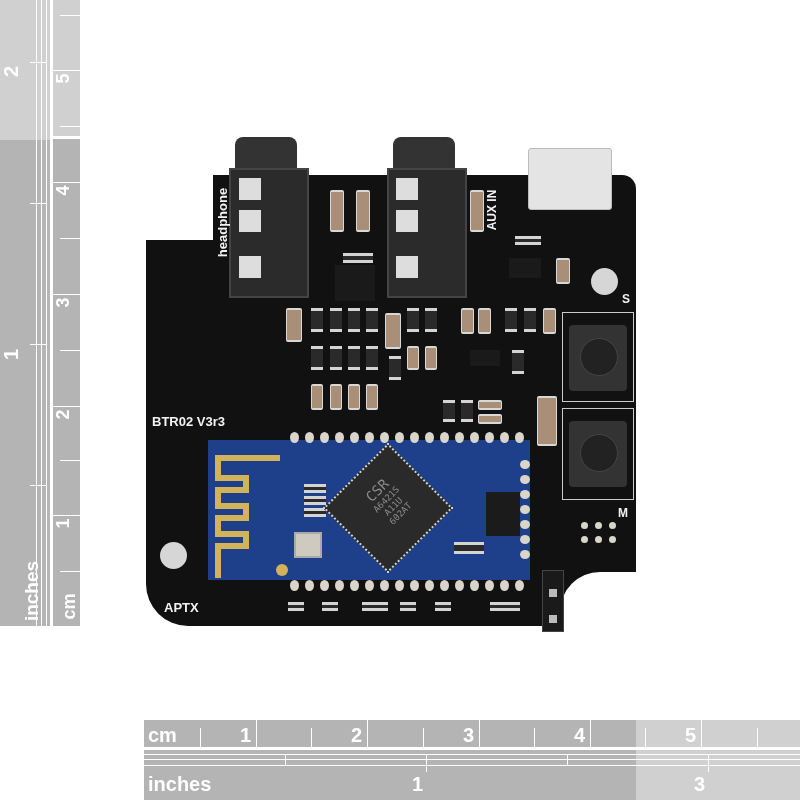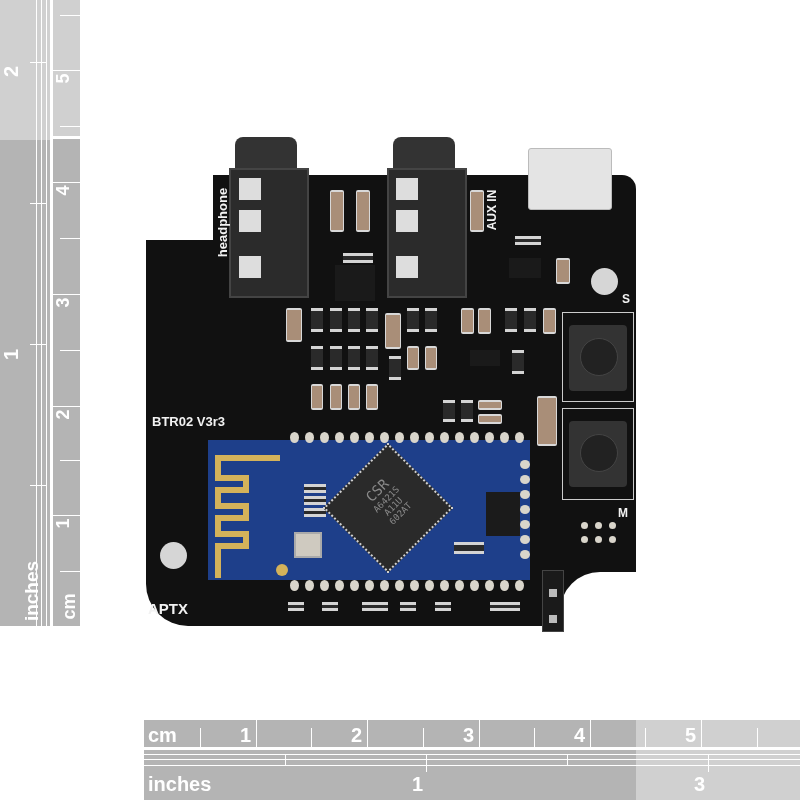--- a/index.html
+++ b/index.html
@@ -126,21 +126,21 @@
     <div class="abs" style="left:396px;top:178px;width:22px;height:22px;background:#ddd;"></div>
     <div class="abs" style="left:396px;top:210px;width:22px;height:22px;background:#ddd;"></div>
     <div class="abs" style="left:396px;top:256px;width:22px;height:22px;background:#ddd;"></div>
   </div>
 
   <div class="abs" style="left:528px;top:148px;width:84px;height:62px;background:#e4e4e4;border-radius:3px;border:1px solid #bbb;box-sizing:border-box;"></div>
 
   <span class="silk vtxt" style="left:182px;top:215px;font-size:13px;width:80px;text-align:center;">headphone</span>
   <span class="silk vtxt" style="left:462px;top:203px;font-size:12px;width:60px;text-align:center;">AUX IN</span>
   <span class="silk" style="left:152px;top:414px;font-size:13px;">BTR02 V3r3</span>
-  <span class="silk" style="left:148px;top:600px;font-size:15px;">APTX</span>
+  <span class="silk" style="left:164px;top:600px;font-size:13px;">APTX</span>
   <span class="silk" style="left:622px;top:292px;font-size:12px;">S</span>
   <span class="silk" style="left:618px;top:506px;font-size:12px;">M</span>
 
   <div class="cap" style="left:330px;top:190px;width:14px;height:42px;"></div>
   <div class="cap" style="left:356px;top:190px;width:14px;height:42px;"></div>
   <div class="cap" style="left:470px;top:190px;width:14px;height:42px;"></div>
   <div class="abs" style="left:335px;top:265px;width:40px;height:36px;background:#1a1a1a;"></div>
   <div class="res" style="left:343px;top:253px;width:30px;height:10px;"></div>
   <div class="res" style="left:515px;top:236px;width:26px;height:9px;"></div>
   <div class="abs" style="left:509px;top:258px;width:32px;height:20px;background:#1a1a1a;"></div>

